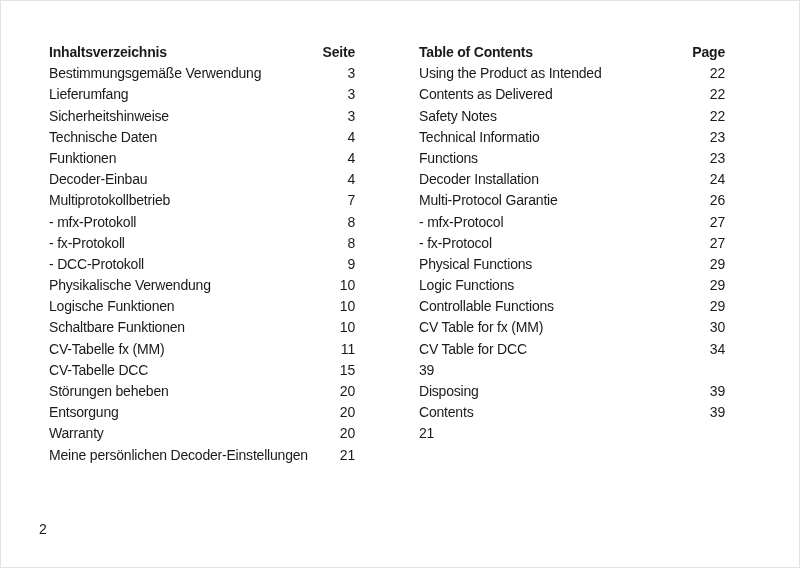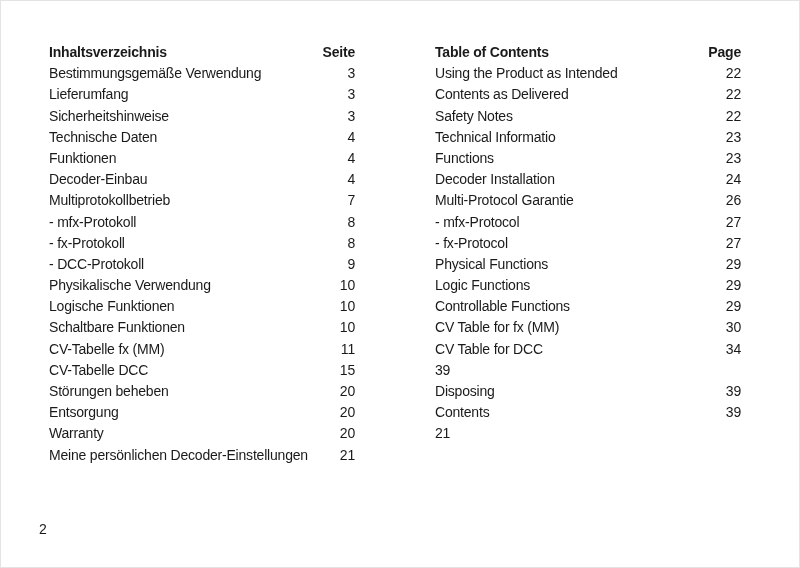--- a/index.html
+++ b/index.html
@@ -13,21 +13,21 @@
     font-family: "Liberation Sans", sans-serif;
     color: #1a1a1a;
     overflow: hidden;
   }
   .toc-column {
     position: absolute;
     top: 41px;
     width: 306px;
   }
   .toc-column.german  { left: 40px; margin-left: 8px;  }
-  .toc-column.english { left: 418px; margin-left: 16px; }
+  .toc-column.english { left: 418px; }
   .toc-row {
     display: flex;
     justify-content: space-between;
     align-items: baseline;
     height: 21.2px;
     line-height: 21.2px;
     font-size: 14px;
     letter-spacing: -0.2px;
     white-space: nowrap;
   }

